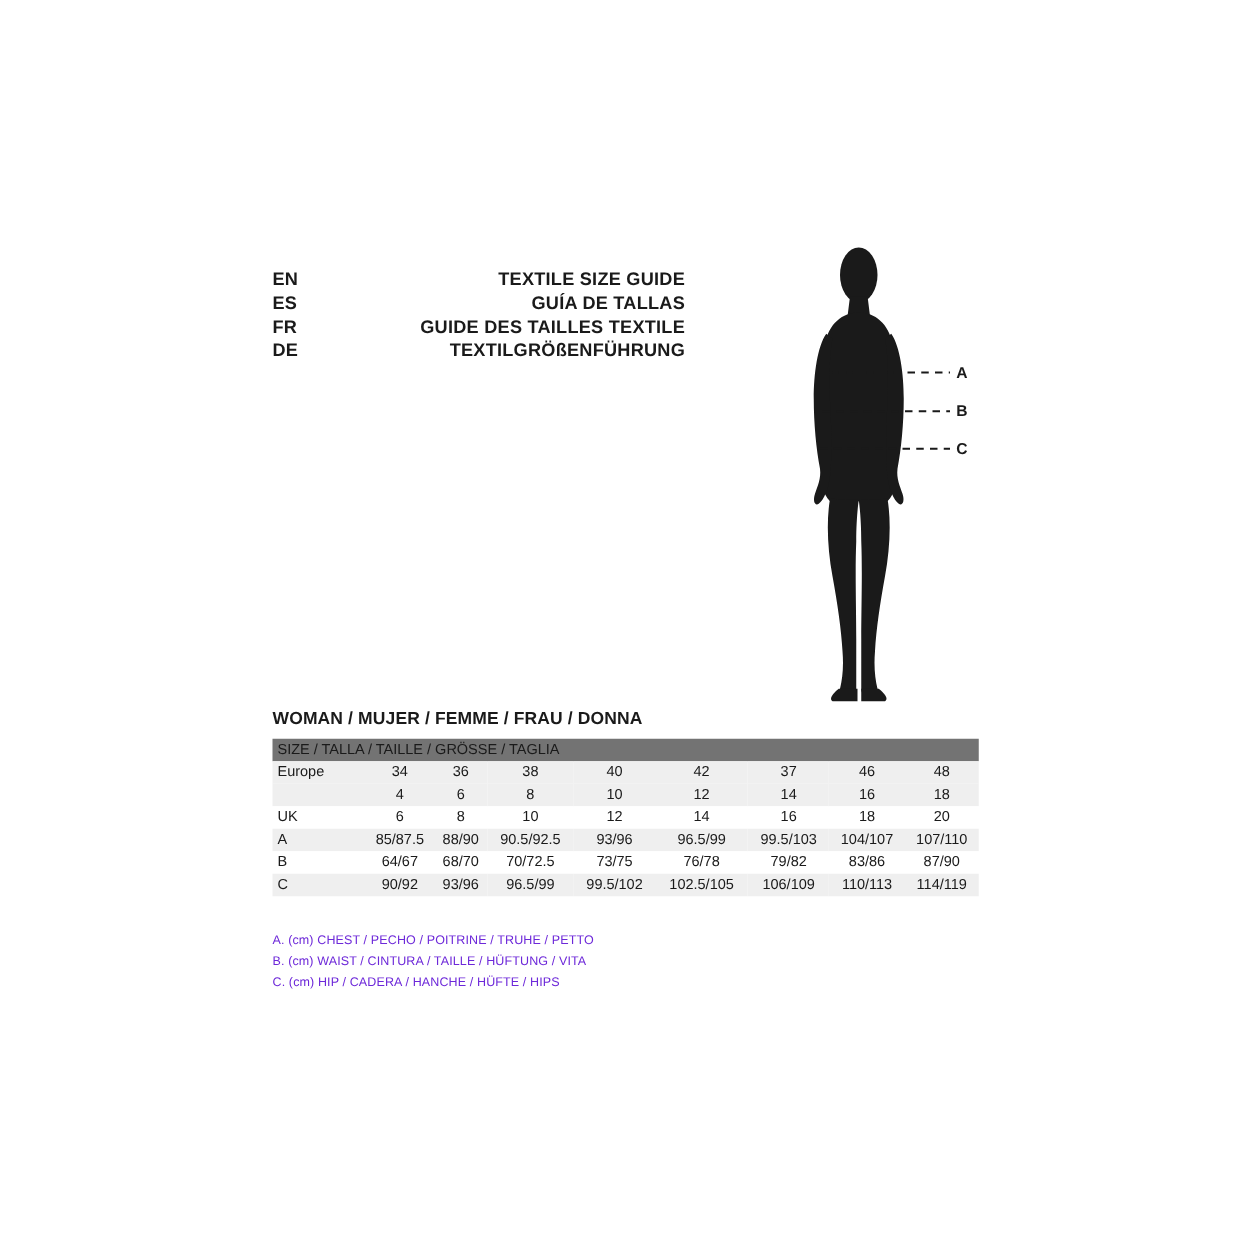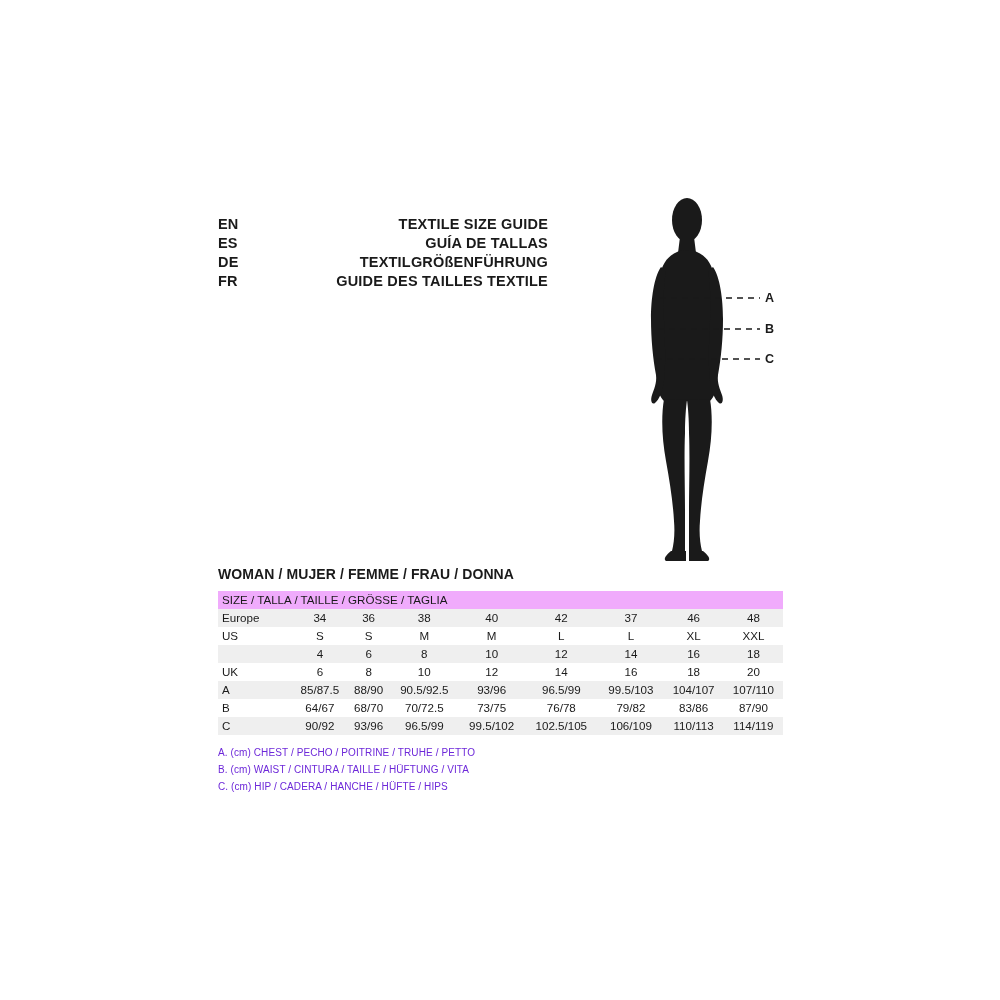--- a/index.html
+++ b/index.html
@@ -96,21 +96,21 @@
     white-space: nowrap;
   }
   table.size-table td.rowlabel {
     text-align: left;
     padding-left: 4px;
     width: 70px;
   }
   tr.band-light td { background: #efefef; }
   tr.band-white td { background: #ffffff; }
   tr.header-row td {
-    background: #f0abfc;
+    background: #737373;
     font-weight: normal;
   }
 
   
   .legend {
     position: absolute;
     left: 218px;
     top: 744px;
     width: 500px;
   }
@@ -128,26 +128,26 @@
 <div class="title-block">
   <div class="title-row">
     <span class="title-lang">EN</span>
     <span class="title-text">TEXTILE SIZE GUIDE</span>
   </div>
   <div class="title-row">
     <span class="title-lang">ES</span>
     <span class="title-text">GUÍA DE TALLAS</span>
   </div>
   <div class="title-row">
+    <span class="title-lang">FR</span>
+    <span class="title-text">GUIDE DES TAILLES TEXTILE</span>
+  </div>
+  <div class="title-row">
     <span class="title-lang">DE</span>
     <span class="title-text">TEXTILGRÖßENFÜHRUNG</span>
-  </div>
-  <div class="title-row">
-    <span class="title-lang">FR</span>
-    <span class="title-text">GUIDE DES TAILLES TEXTILE</span>
   </div>
 </div>
 
 <div class="figure-wrap">
   <svg width="180" height="385" viewBox="0 0 180 385">
 
     <ellipse cx="57" cy="25" rx="15" ry="22" fill="#1a1a1a"></ellipse>
 
     <path d="M50 42 L64 42 L66 58 L48 58 Z" fill="#1a1a1a"></path>
 
@@ -217,31 +217,20 @@
       <td>34</td>
       <td>36</td>
       <td>38</td>
       <td>40</td>
       <td>42</td>
       <td>37</td>
       <td>46</td>
       <td>48</td>
     </tr>
 
-    <tr class="band-white">
-      <td class="rowlabel">US</td>
-      <td>S</td>
-      <td>S</td>
-      <td>M</td>
-      <td>M</td>
-      <td>L</td>
-      <td>L</td>
-      <td>XL</td>
-      <td>XXL</td>
-    </tr>
 
     <tr class="band-light">
       <td class="rowlabel"></td>
       <td>4</td>
       <td>6</td>
       <td>8</td>
       <td>10</td>
       <td>12</td>
       <td>14</td>
       <td>16</td>

